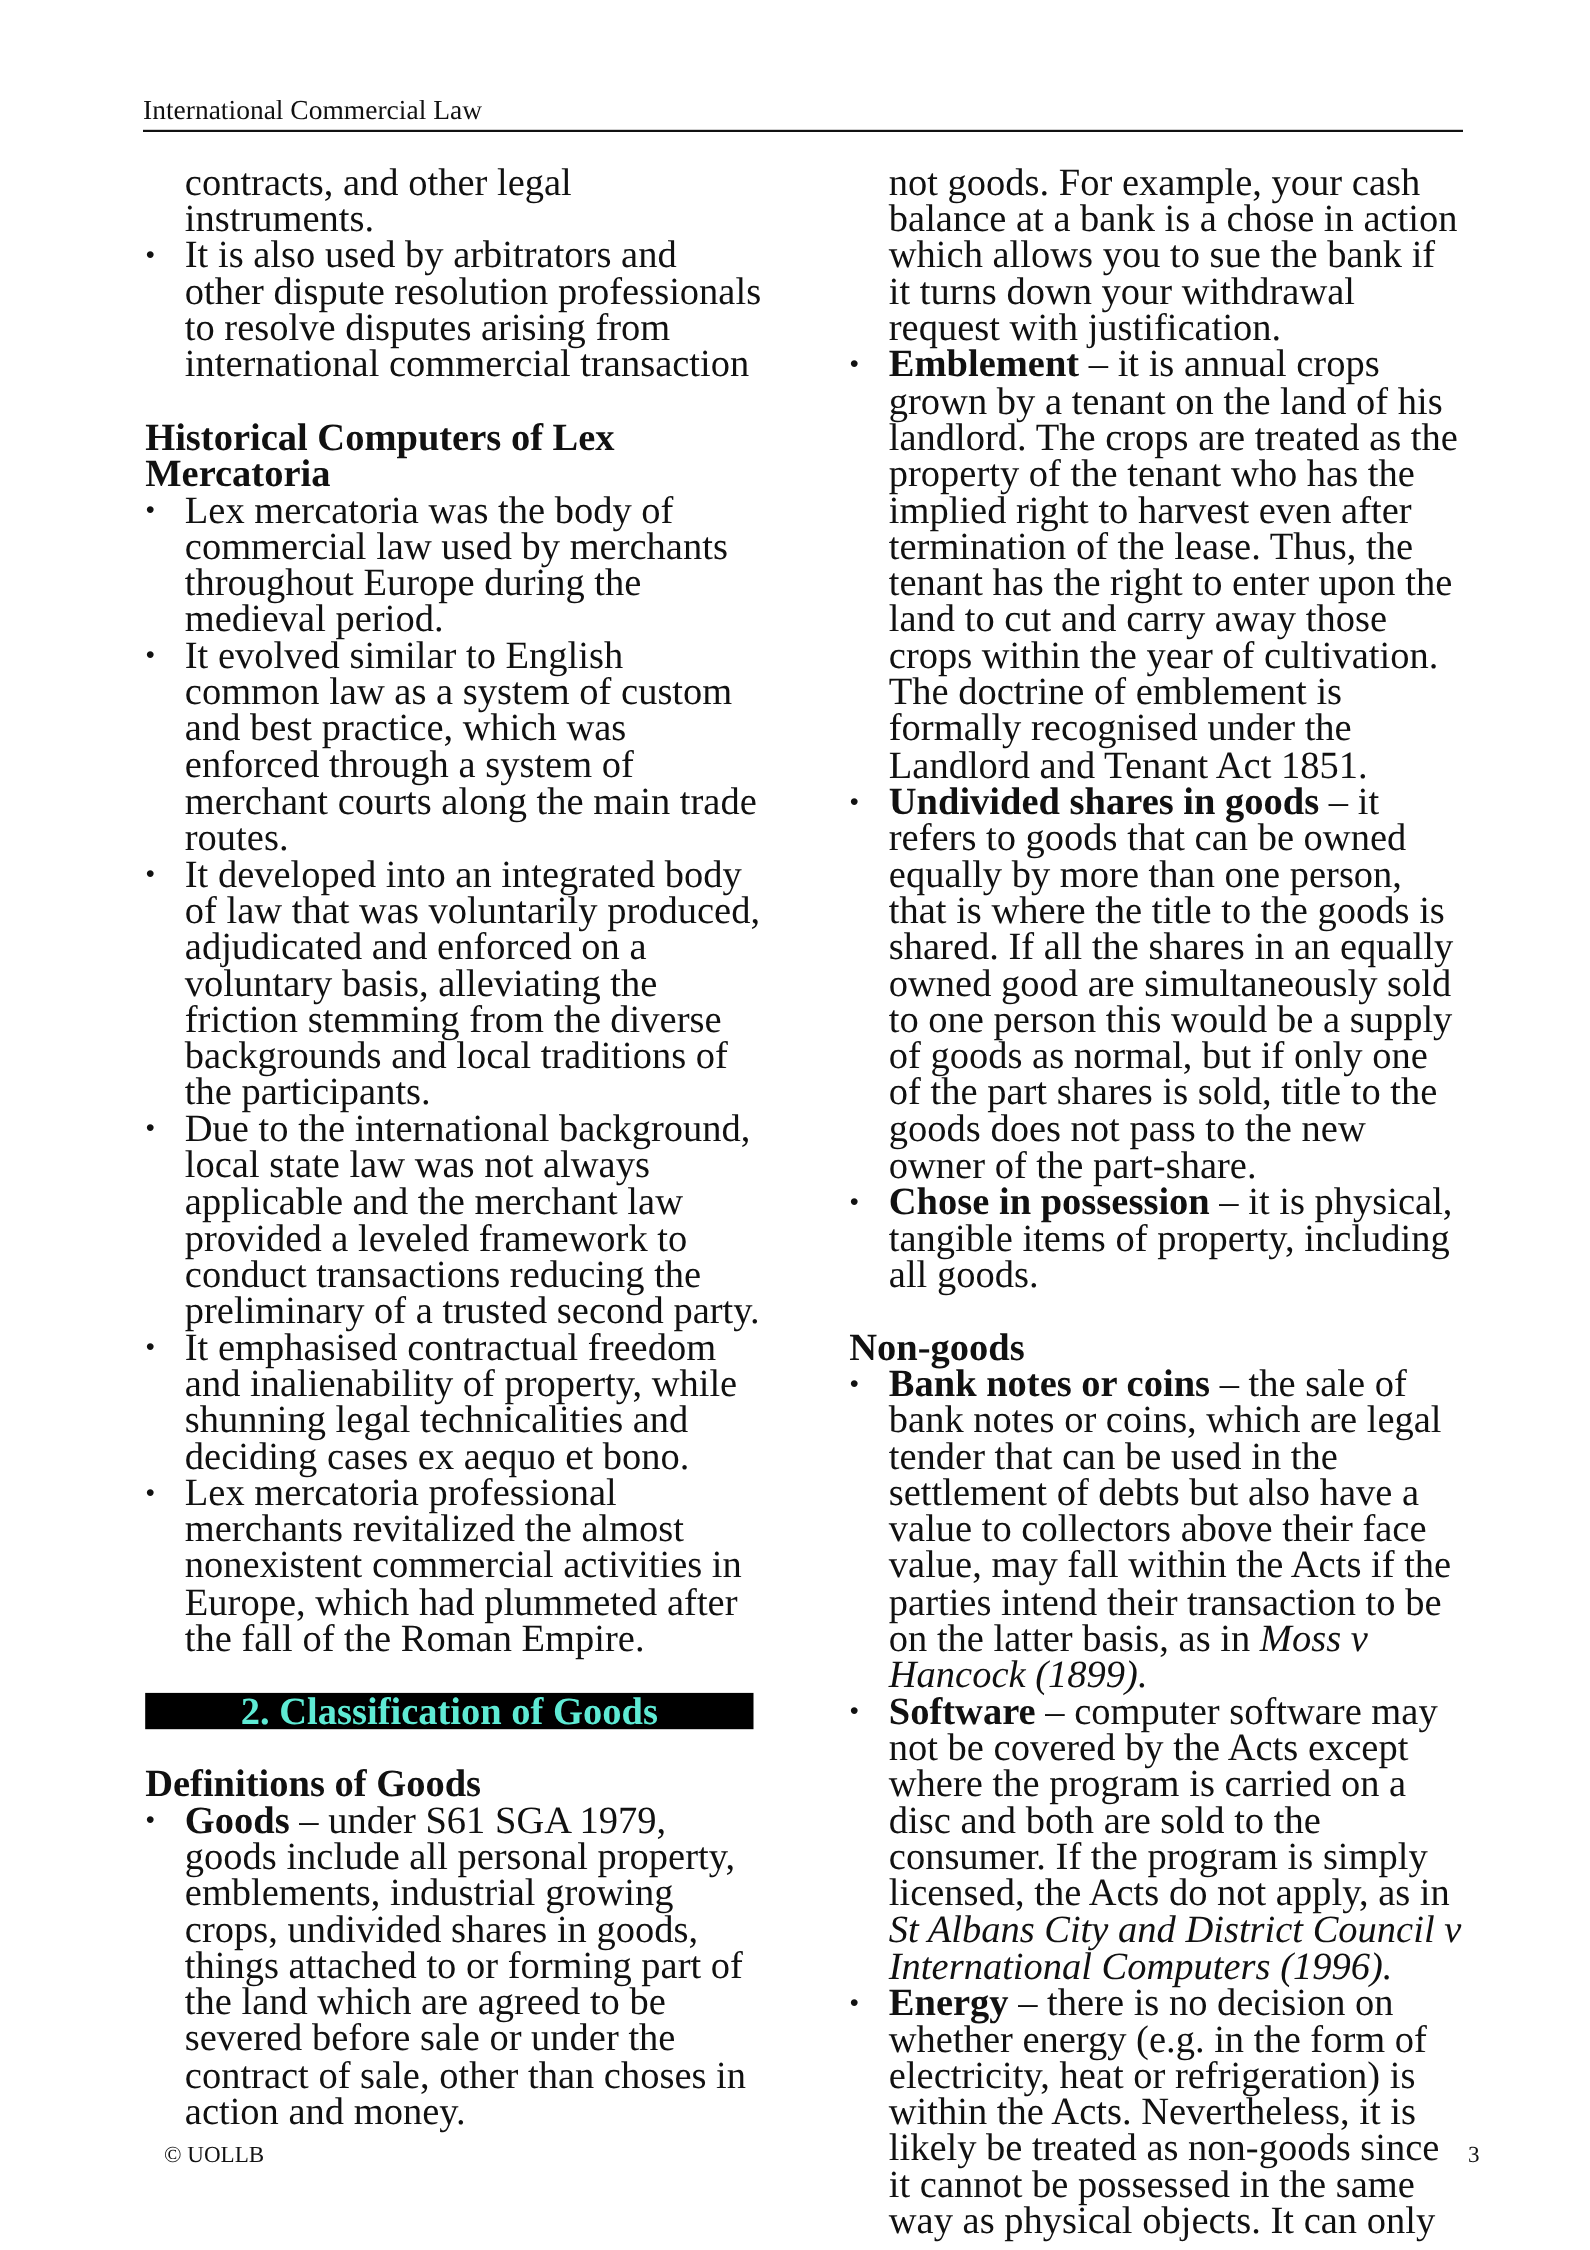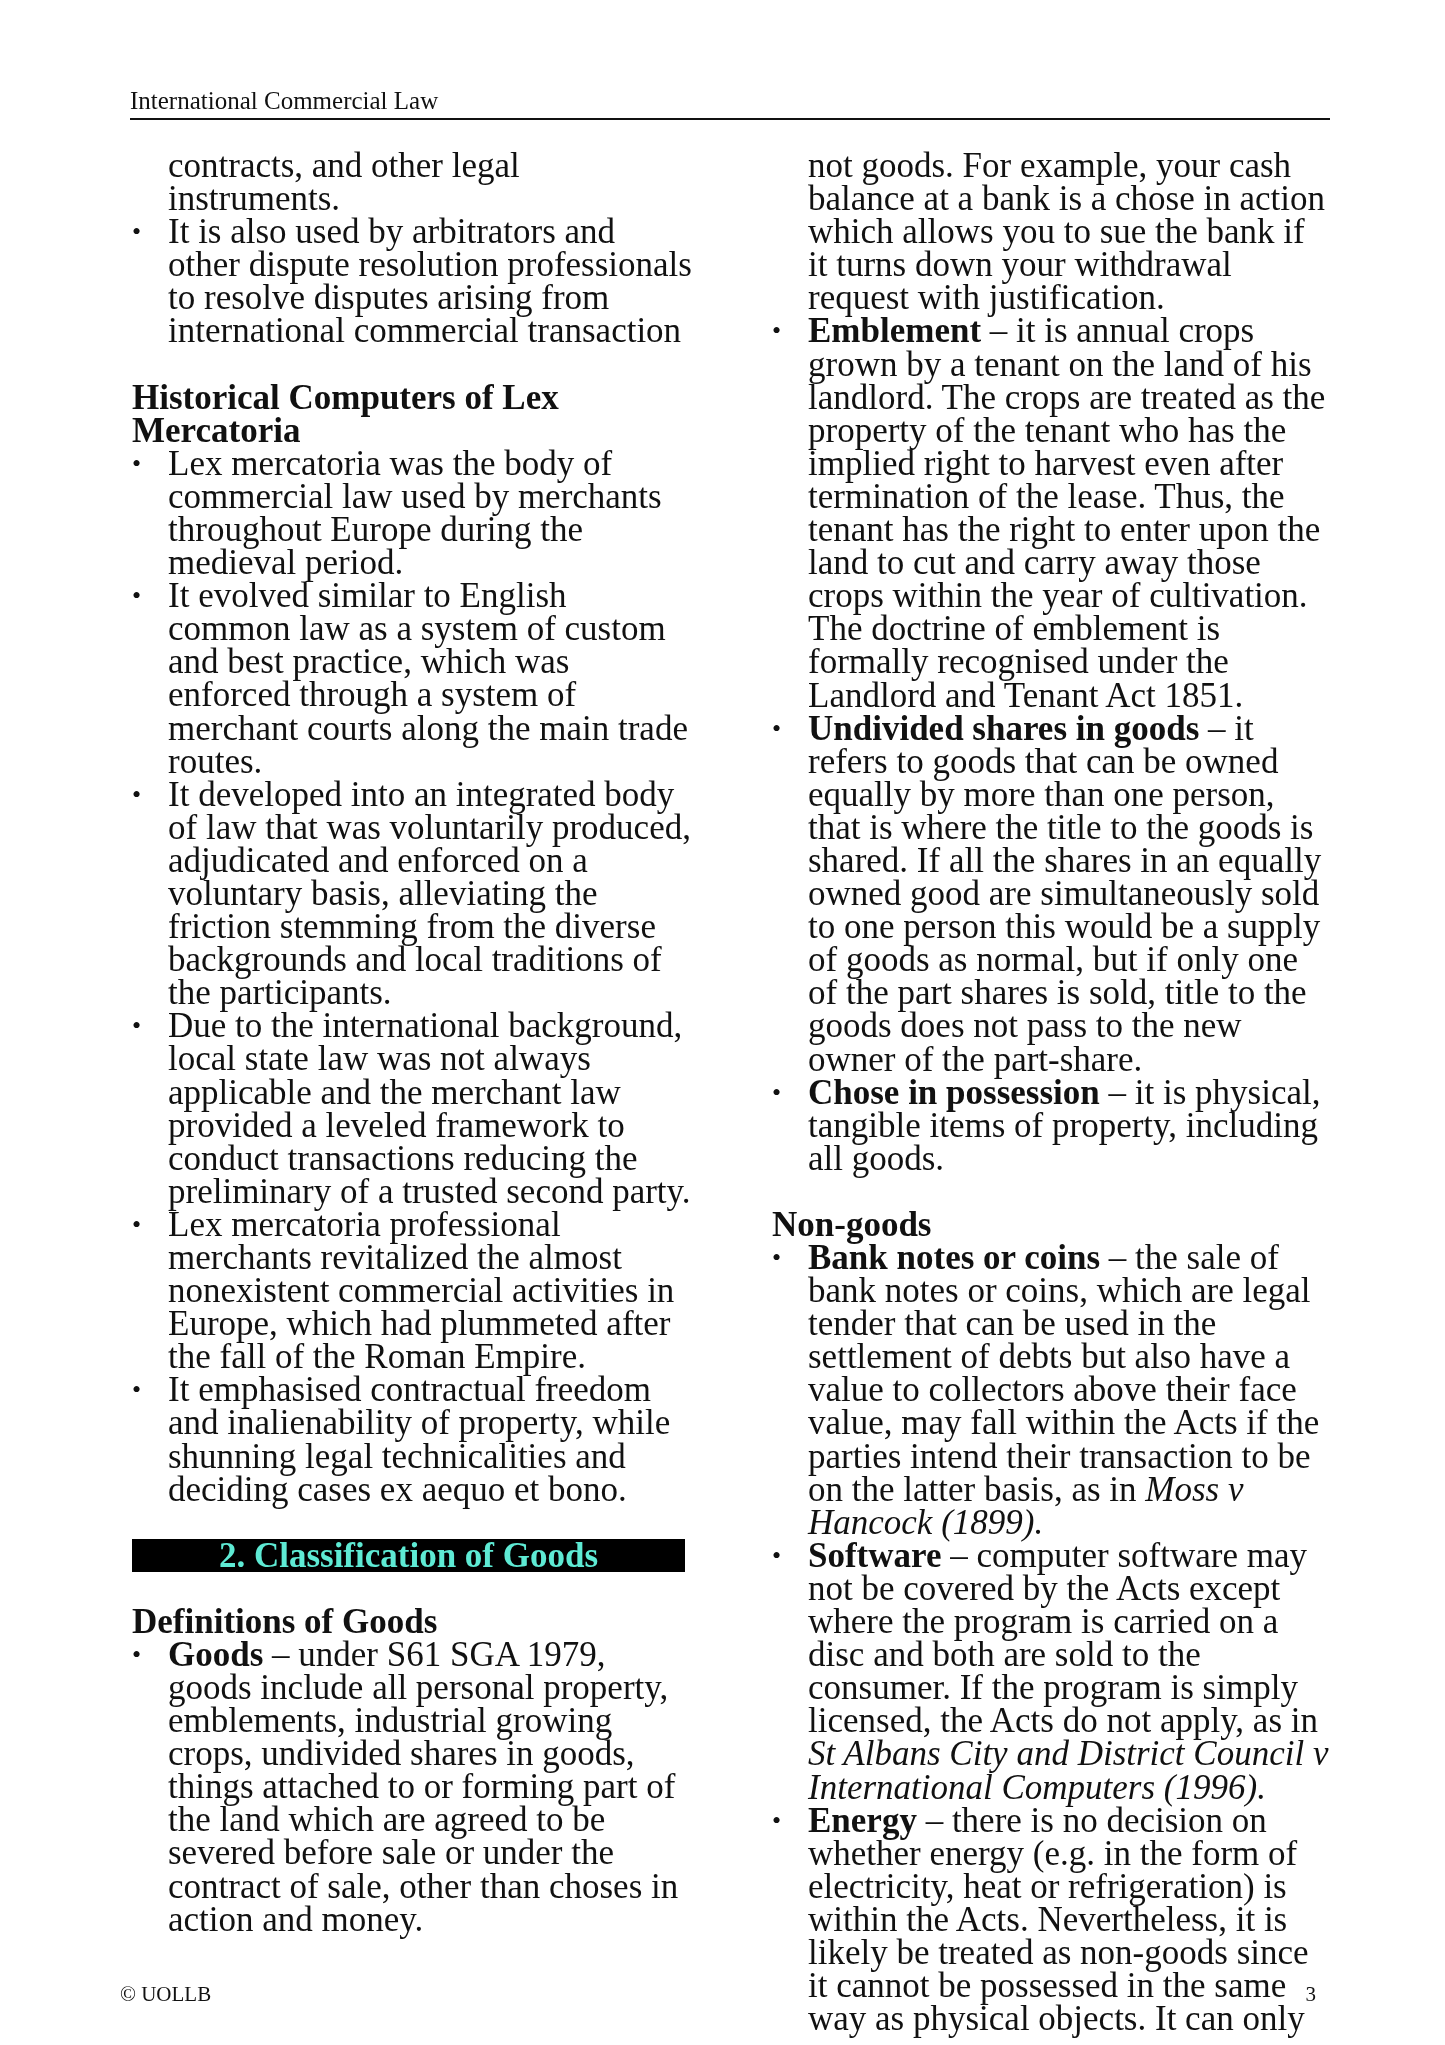--- a/index.html
+++ b/index.html
@@ -25,22 +25,22 @@
     content: "\2022"; position: absolute; left: 0; top: 0; font-size: 26px;
   }
   .gap { height: 33px; }
   .section-bar {
     background: #000; color: #5eead4; font-weight: bold; text-align: center;
     height: 33px; line-height: 33px; margin: 0; width: 553px;
   }
   b { font-weight: bold; }
   i { font-style: italic; }
   .footer {
-    position: absolute; left: 120px; top: 1945px; width: 1196px;
-    font-size: 21px; line-height: 26px; display: flex; justify-content: space-between; margin-top: 36px;
+    position: absolute; left: 149px; top: 1945px; width: 1196px;
+    font-size: 21px; line-height: 26px; display: flex; justify-content: space-between;
   }
 </style>
 </head>
 <body>
 
 <div class="header">
   <div class="header-title">International Commercial Law</div>
 </div>
 
 <div class="col col-left">
@@ -48,22 +48,22 @@
   <ul class="bullets">
     <li>It is also used by arbitrators and other dispute resolution professionals to resolve disputes arising from international commercial transaction</li>
   </ul>
   <div class="gap"></div>
   <p class="h">Historical Computers of Lex Mercatoria</p>
   <ul class="bullets">
     <li>Lex mercatoria was the body of commercial law used by merchants throughout Europe during the medieval period.</li>
     <li>It evolved similar to English common law as a system of custom and best practice, which was enforced through a system of merchant courts along the main trade routes.</li>
     <li>It developed into an integrated body of law that was voluntarily produced, adjudicated and enforced on a voluntary basis, alleviating the friction stemming from the diverse backgrounds and local traditions of the participants.</li>
     <li>Due to the international background, local state law was not always applicable and the merchant law provided a leveled framework to conduct transactions reducing the preliminary of a trusted second party.</li>
+    <li>It emphasised contractual freedom and inalienability of property, while shunning legal technicalities and deciding cases ex aequo et bono.</li>
     <li>Lex mercatoria professional merchants revitalized the almost nonexistent commercial activities in Europe, which had plummeted after the fall of the Roman Empire.</li>
-    <li>It emphasised contractual freedom and inalienability of property, while shunning legal technicalities and deciding cases ex aequo et bono.</li>
   </ul>
   <div class="gap"></div>
   <div class="section-bar">2. Classification of Goods</div>
   <div class="gap"></div>
   <p class="h">Definitions of Goods</p>
   <ul class="bullets">
     <li><b>Goods</b><span> – under S61 SGA 1979, goods include all personal property, emblements, industrial growing crops, undivided shares in goods, things attached to or forming part of the land which are agreed to be severed before sale or under the contract of sale, other than choses in action and money.</span></li>
   </ul>
 </div>
 

